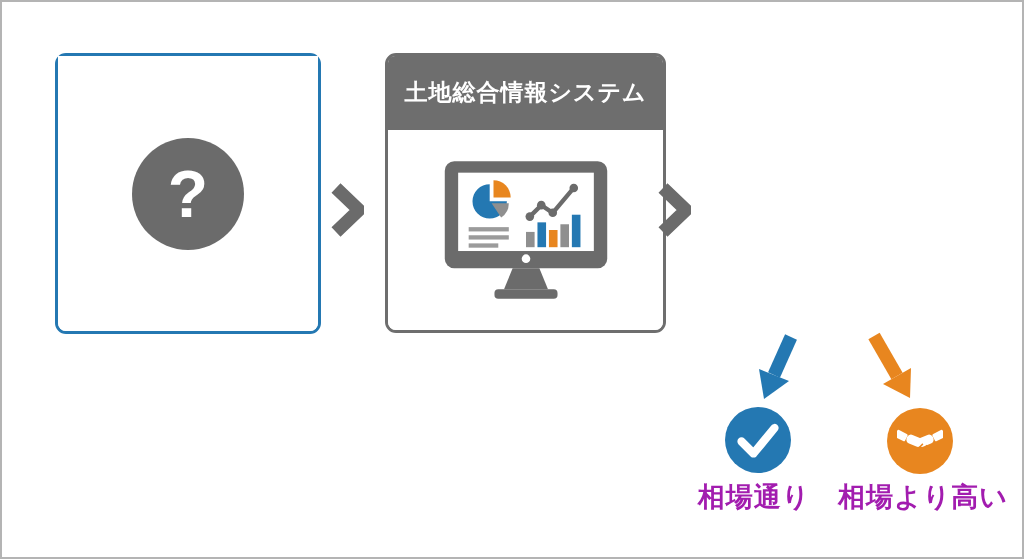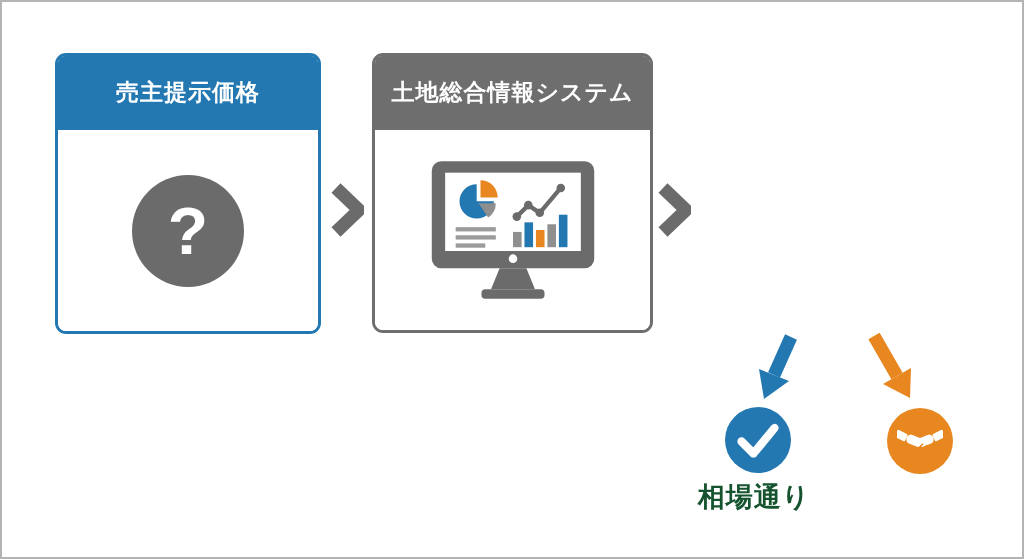--- a/index.html
+++ b/index.html
@@ -13,21 +13,21 @@
     font-family:"Liberation Sans","DejaVu Sans",sans-serif;
   }
   .card{
     position:absolute;
     box-sizing:border-box;
     background:#ffffff;
     border-radius:11px;
     display:flex;flex-direction:column;
   }
   .card-blue{border:3px solid #2478b2;}
-  .card-gray{border:3px solid #6e6e6e;}
+  .card-gray{border:3px solid #6e6e6e;margin-left:13px;}
   .card-header{
     flex:0 0 74px;
     display:flex;flex-direction:column;justify-content:center;align-items:center;
     border-radius:7px 7px 0 0;
     color:#ffffff;font-weight:bold;font-size:23px;line-height:1.28;
     letter-spacing:1px;text-align:center;
   }
   .hdr-blue{background:#2478b2;}
   .hdr-gray{background:#6e6e6e;}
   .card-body{
@@ -43,33 +43,30 @@
   .chevron{position:absolute;}
   .overlay{position:absolute;left:0;top:0;width:1024px;height:559px;pointer-events:none;}
   .outcome-circle{
     position:absolute;width:66px;height:66px;border-radius:50%;
     display:flex;justify-content:center;align-items:center;
   }
   .oc-blue{background:#2478b2;}
   .oc-orange{background:#e8861f;}
   .outcome-label{
     position:absolute;top:477px;transform:translateX(-50%);
-    font-size:27px;font-weight:bold;color:#14532d;white-space:nowrap;
+    font-size:27px;font-weight:bold;color:#a21caf;white-space:nowrap;
     letter-spacing:1px;
   }
 </style>
 </head>
 <body>
 
 <div class="canvas">
 
   <div class="card card-blue" style="left:53px;top:51px;width:266px;height:281px;">
-    <div class="card-header hdr-blue">
-      <span>売主提示価格</span>
-    </div>
     <div class="card-body">
       <div class="q-circle">
         <span>?</span>
       </div>
     </div>
   </div>
 
   <svg class="chevron" style="left:328px;top:181px;" width="34" height="54" viewBox="0 0 34 54">
     <polyline points="6,5 29,27 6,49" fill="none" stroke="#6b6b6b" stroke-width="13" stroke-linecap="butt" stroke-linejoin="miter"></polyline>
   </svg>
@@ -141,14 +138,15 @@
       <g fill="#ffffff">
         <rect x="-2" y="9" width="16" height="11" rx="2" transform="rotate(27 6 14)"></rect>
         <rect x="50" y="9" width="16" height="11" rx="2" transform="rotate(-27 58 14)"></rect>
         <rect x="13" y="15" width="23" height="13" rx="6" transform="rotate(22 24 21)"></rect>
         <rect x="28" y="15" width="23" height="13" rx="6" transform="rotate(-22 40 21)"></rect>
       </g>
       <line x1="31" y1="31" x2="36" y2="26" stroke="#e8861f" stroke-width="2"></line>
       <line x1="37" y1="33" x2="42" y2="28" stroke="#e8861f" stroke-width="2"></line>
     </svg>
   </div>
+  <div class="outcome-label" style="left:921px;">相場より高い</div>
 
 </div>
 
 </body></html>

